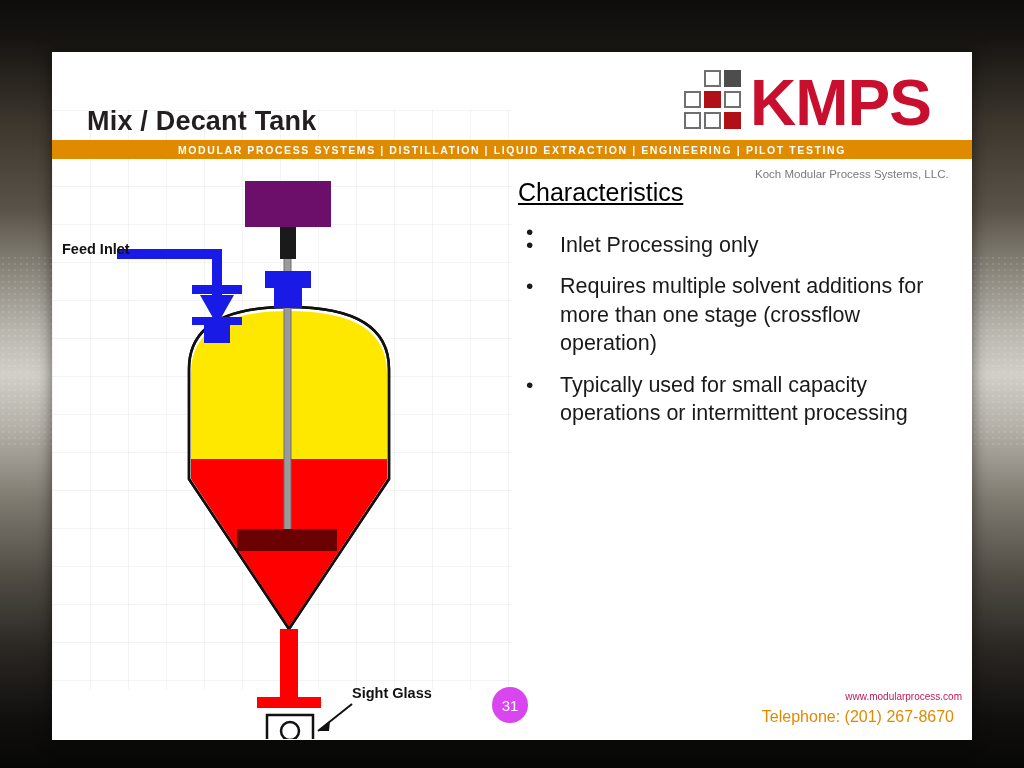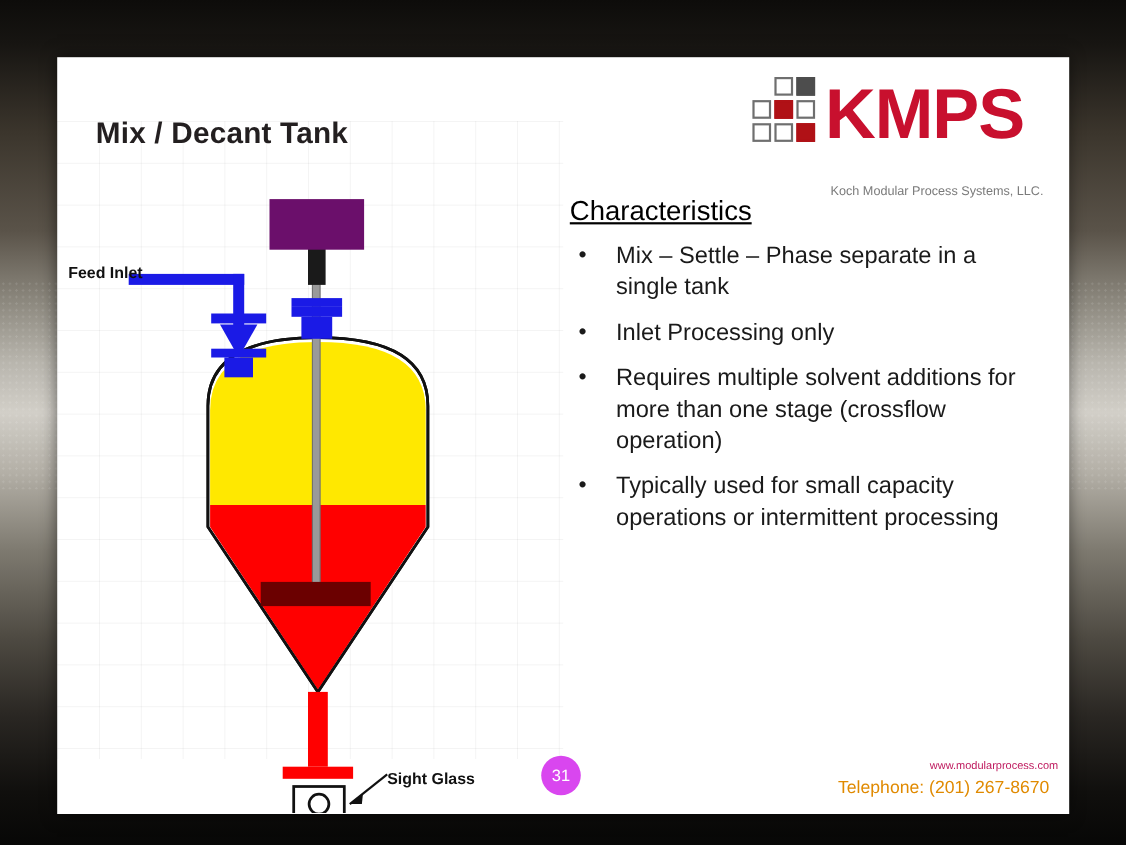--- a/index.html
+++ b/index.html
@@ -147,21 +147,21 @@
   .diagram { position: absolute; left: 0; top: 107px; width: 460px; height: 580px; }
 
   .lbl {
     position: absolute;
     font-size: 14.5px;
     font-weight: bold;
     color: #111;
     white-space: nowrap;
   }
   .lbl-feed { left: 10px; top: 82px; }
-  .lbl-sight { left: 300px; top: 526px; margin-top: 16px; }
+  .lbl-sight { left: 300px; top: 526px; }
 
   .page-number {
     position: absolute;
     left: 440px; bottom: 17px;
     width: 36px; height: 36px;
     border-radius: 50%;
     background: #d946ef;
     color: #fff;
     font-size: 15px;
     display: flex;
@@ -200,26 +200,28 @@
         <div class="sq filled" style="left:20px; top:21px; width:17px; height:17px;"></div>
         <div class="sq" style="left:40px; top:21px; width:17px; height:17px;"></div>
         <div class="sq" style="left:0px; top:42px; width:17px; height:17px;"></div>
         <div class="sq" style="left:20px; top:42px; width:17px; height:17px;"></div>
         <div class="sq filled" style="left:40px; top:42px; width:17px; height:17px;"></div>
       </div>
       <div class="logo-kmps">KMPS</div>
       <div class="logo-sub">Koch Modular Process Systems, LLC.</div>
     </div>
 
+    <div class="band">
+      <span class="band-text">MODULAR PROCESS SYSTEMS  |  DISTILLATION  |  LIQUID EXTRACTION  |  ENGINEERING  |  PILOT TESTING</span>
+    </div>
 
     <div class="char-heading">Characteristics</div>
     <div class="bullets">
       <div class="bullet">
         <span class="dot">•</span>
-        <span>Mix – Settle – Phase separate in a single tank</span>
       </div>
       <div class="bullet">
         <span class="dot">•</span>
         <span>Inlet Processing only</span>
       </div>
       <div class="bullet">
         <span class="dot">•</span>
         <span>Requires multiple solvent additions for more than one stage (crossflow operation)</span>
       </div>
       <div class="bullet">

